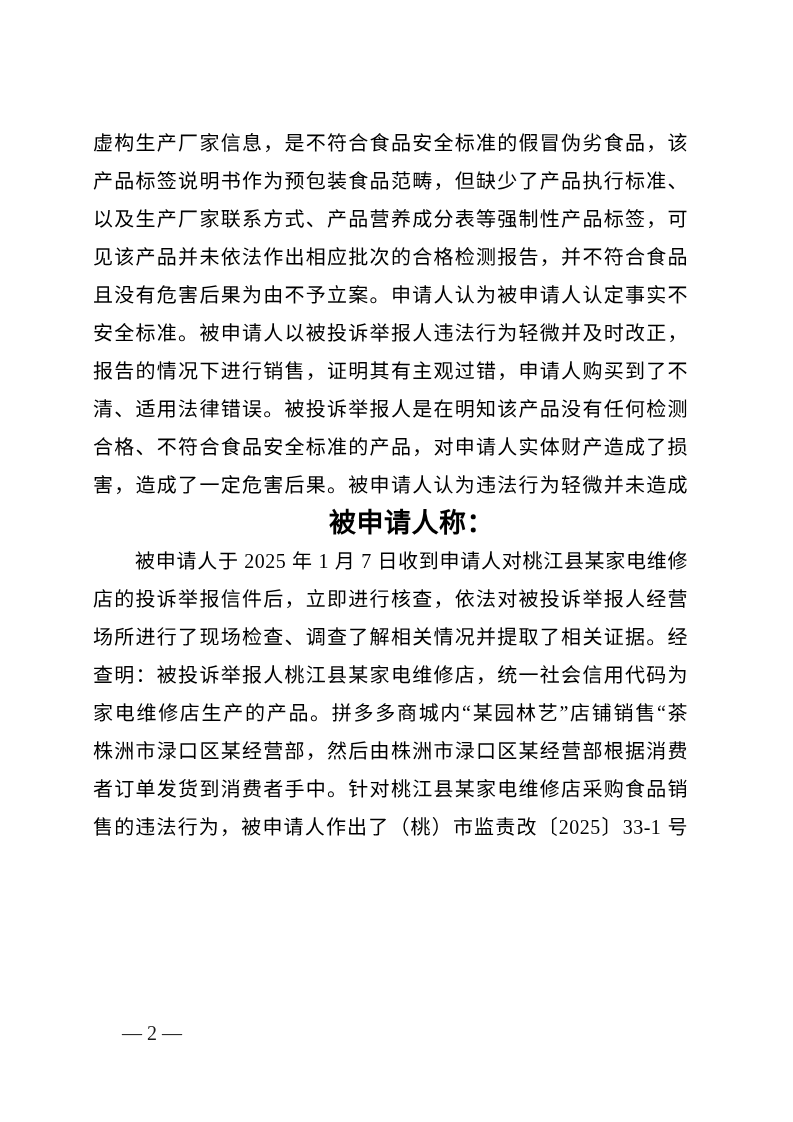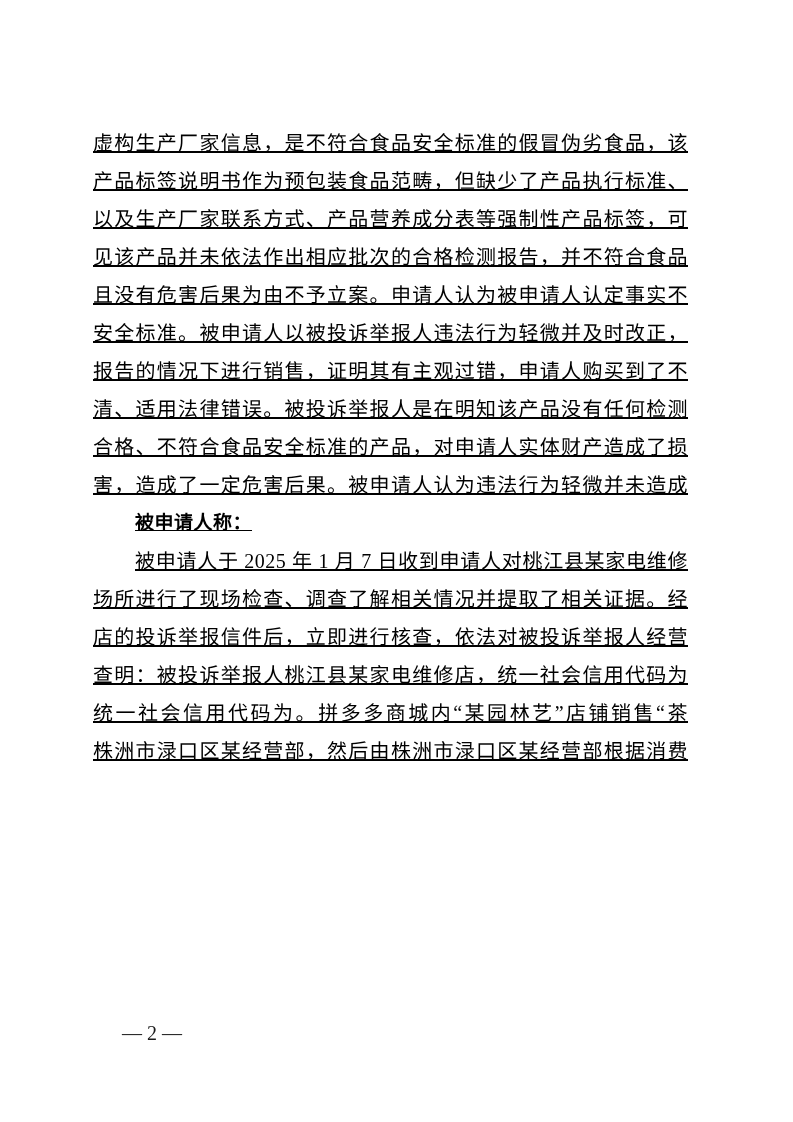--- a/index.html
+++ b/index.html
@@ -22,34 +22,34 @@
     top: 124px;
     width: 595px;
   }
   .line {
     font-size: 20px;
     line-height: 38px;
     height: 38px;
     overflow: hidden;
     color: #000000;
     letter-spacing: 0.5px;
-    text-decoration: underline;
   }
   .line.justify {
     text-align: justify;
     text-align-last: justify;
     text-justify: inter-character;
   }
   .line.indent {
     text-indent: 42px;
   }
   .line.heading {
     font-family: "Liberation Sans", "DejaVu Sans", sans-serif;
     font-weight: bold;
-    font-size: 19px;
+    font-size: 27px;
+    text-align: center;
   }
   .page-number {
     position: absolute;
     left: 122px;
     top: 1021px;
     font-size: 20px;
     line-height: 24px;
     color: #1a1a1a;
   }
 </style>
@@ -63,20 +63,22 @@
       <div class="line justify">以及生产厂家联系方式、产品营养成分表等强制性产品标签，可</div>
       <div class="line justify">见该产品并未依法作出相应批次的合格检测报告，并不符合食品</div>
       <div class="line justify">且没有危害后果为由不予立案。申请人认为被申请人认定事实不</div>
       <div class="line justify">安全标准。被申请人以被投诉举报人违法行为轻微并及时改正，</div>
       <div class="line justify">报告的情况下进行销售，证明其有主观过错，申请人购买到了不</div>
       <div class="line justify">清、适用法律错误。被投诉举报人是在明知该产品没有任何检测</div>
       <div class="line justify">合格、不符合食品安全标准的产品，对申请人实体财产造成了损</div>
       <div class="line justify">害，造成了一定危害后果。被申请人认为违法行为轻微并未造成</div>
       <div class="line indent heading">被申请人称：</div>
       <div class="line justify indent">被申请人于 2025 年 1 月 7 日收到申请人对桃江县某家电维修</div>
+      <div class="line justify">店的投诉举报信件后，立即进行核查，依法对被投诉举报人经营</div>
       <div class="line justify">场所进行了现场检查、调查了解相关情况并提取了相关证据。经</div>
-      <div class="line justify">店的投诉举报信件后，立即进行核查，依法对被投诉举报人经营</div>
       <div class="line justify">查明：被投诉举报人桃江县某家电维修店，统一社会信用代码为</div>
-      <div class="line justify">统一社会信用代码为。拼多多商城内“某园林艺”店铺销售“茶</div>
+      <div class="line justify">家电维修店生产的产品。拼多多商城内“某园林艺”店铺销售“茶</div>
       <div class="line justify">株洲市渌口区某经营部，然后由株洲市渌口区某经营部根据消费</div>
+      <div class="line justify">者订单发货到消费者手中。针对桃江县某家电维修店采购食品销</div>
+      <div class="line justify">售的违法行为，被申请人作出了（桃）市监责改〔2025〕33-1 号</div>
     </div>
   <div class="page-number">— 2 —</div>
 </div>
 
 </body></html>

